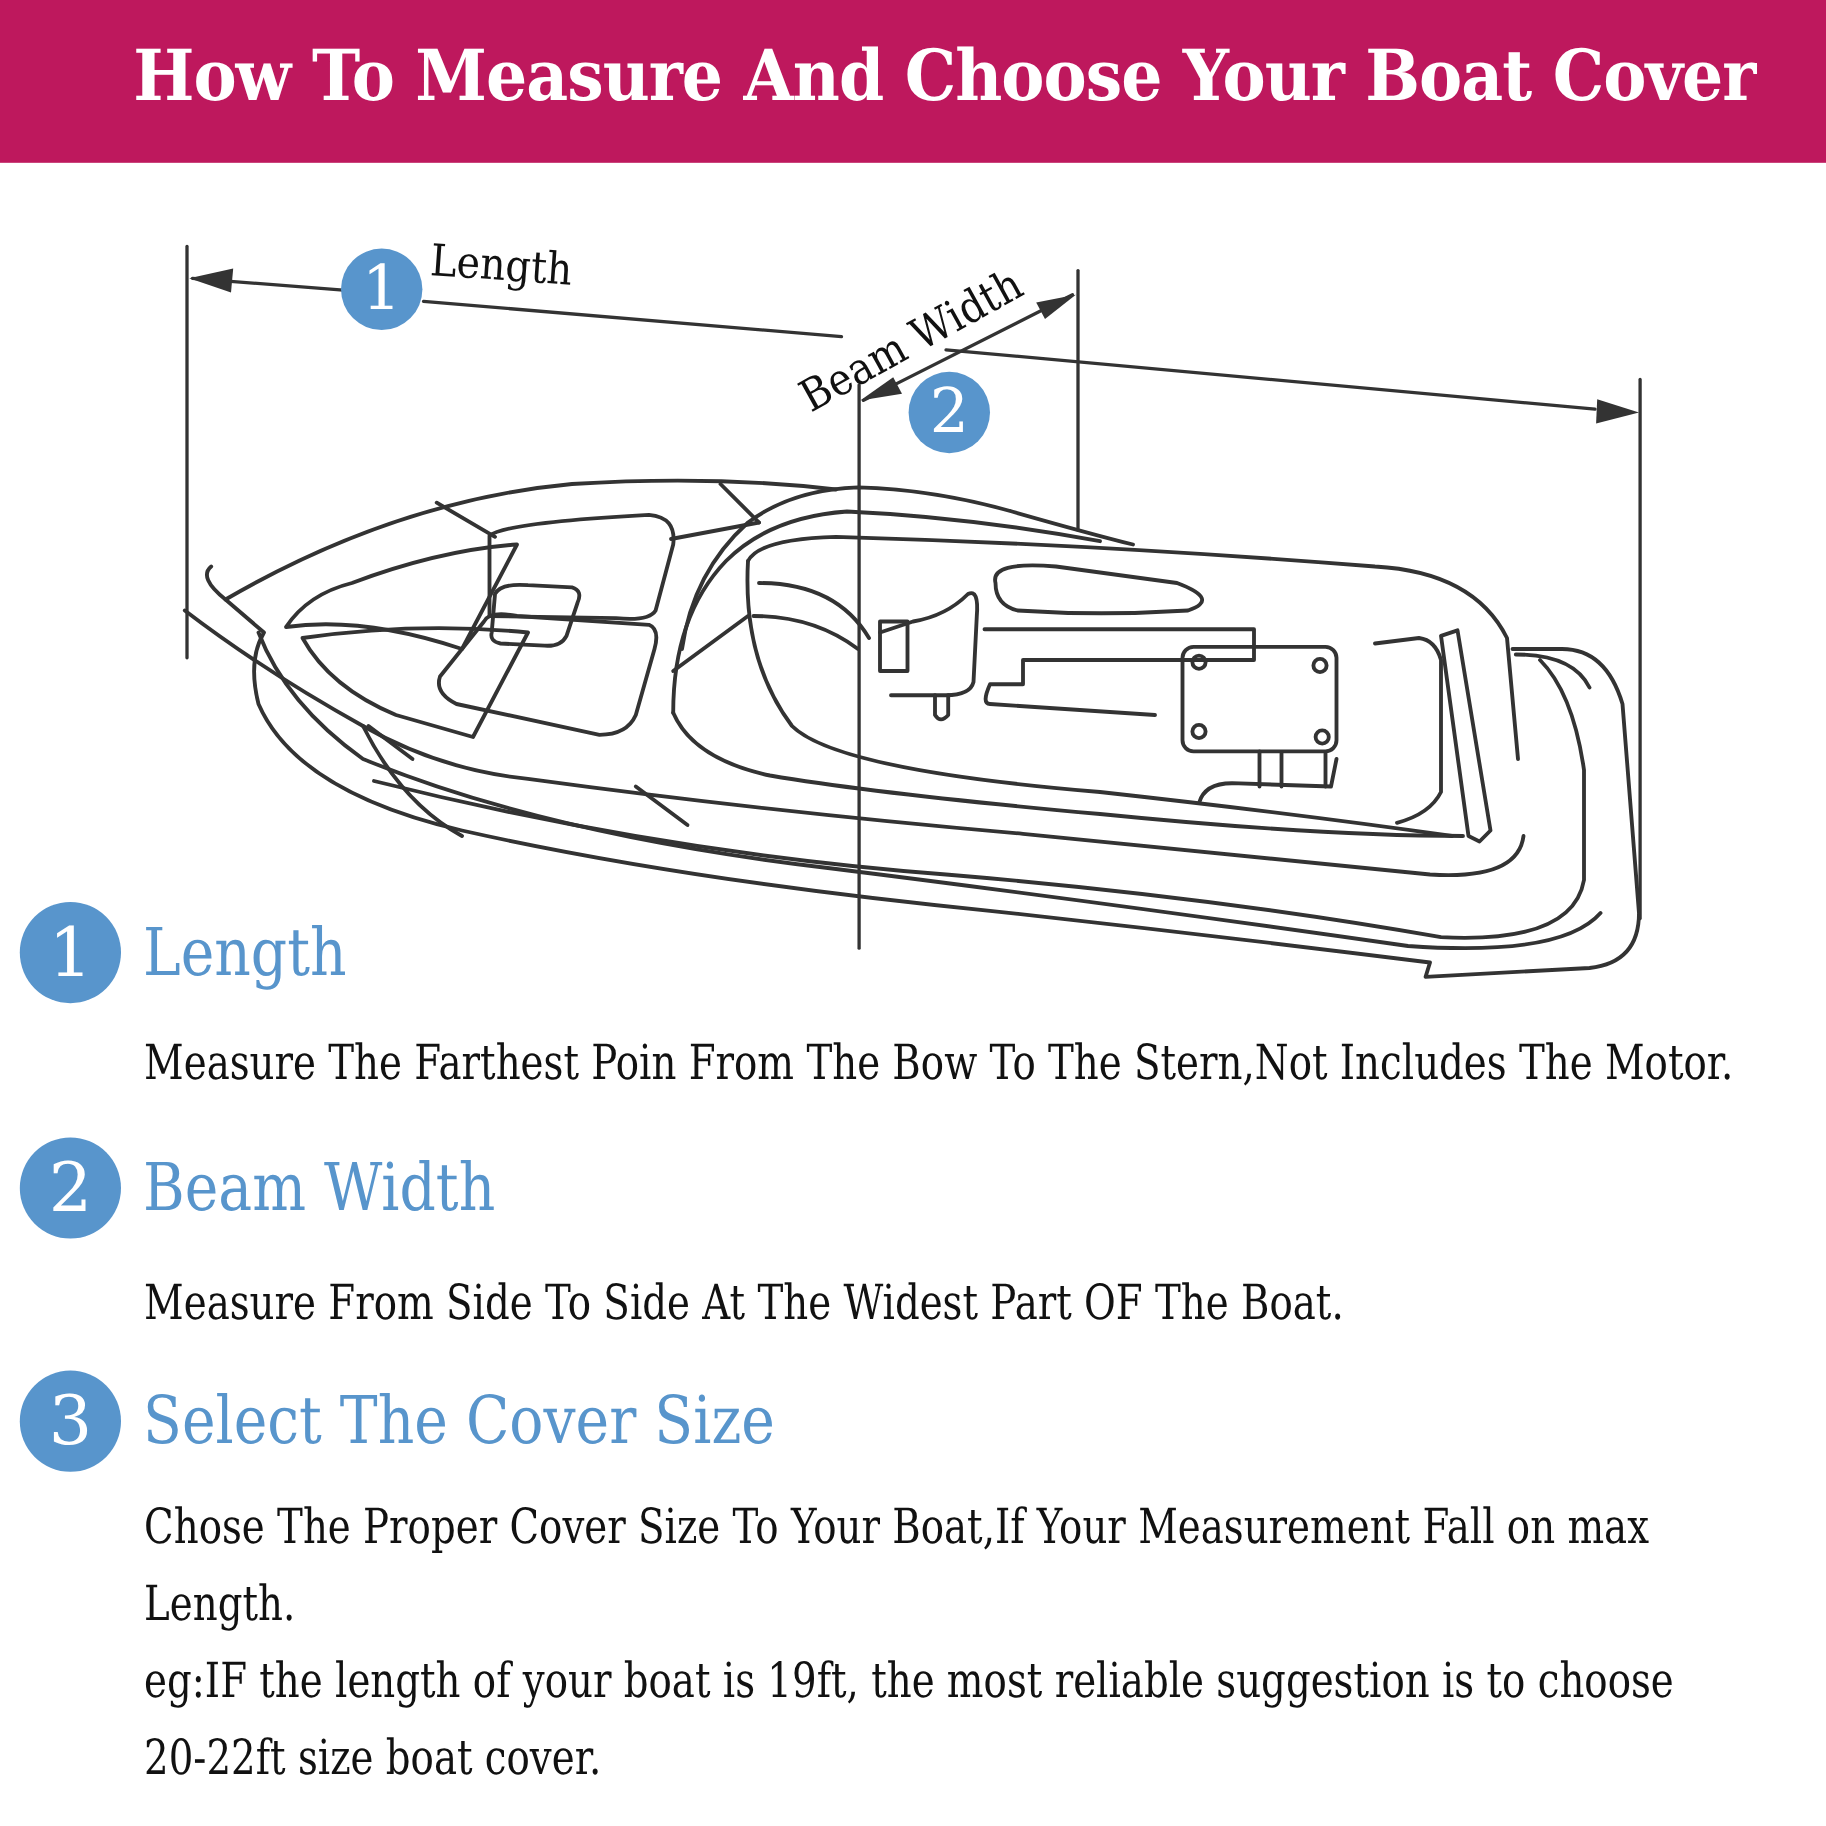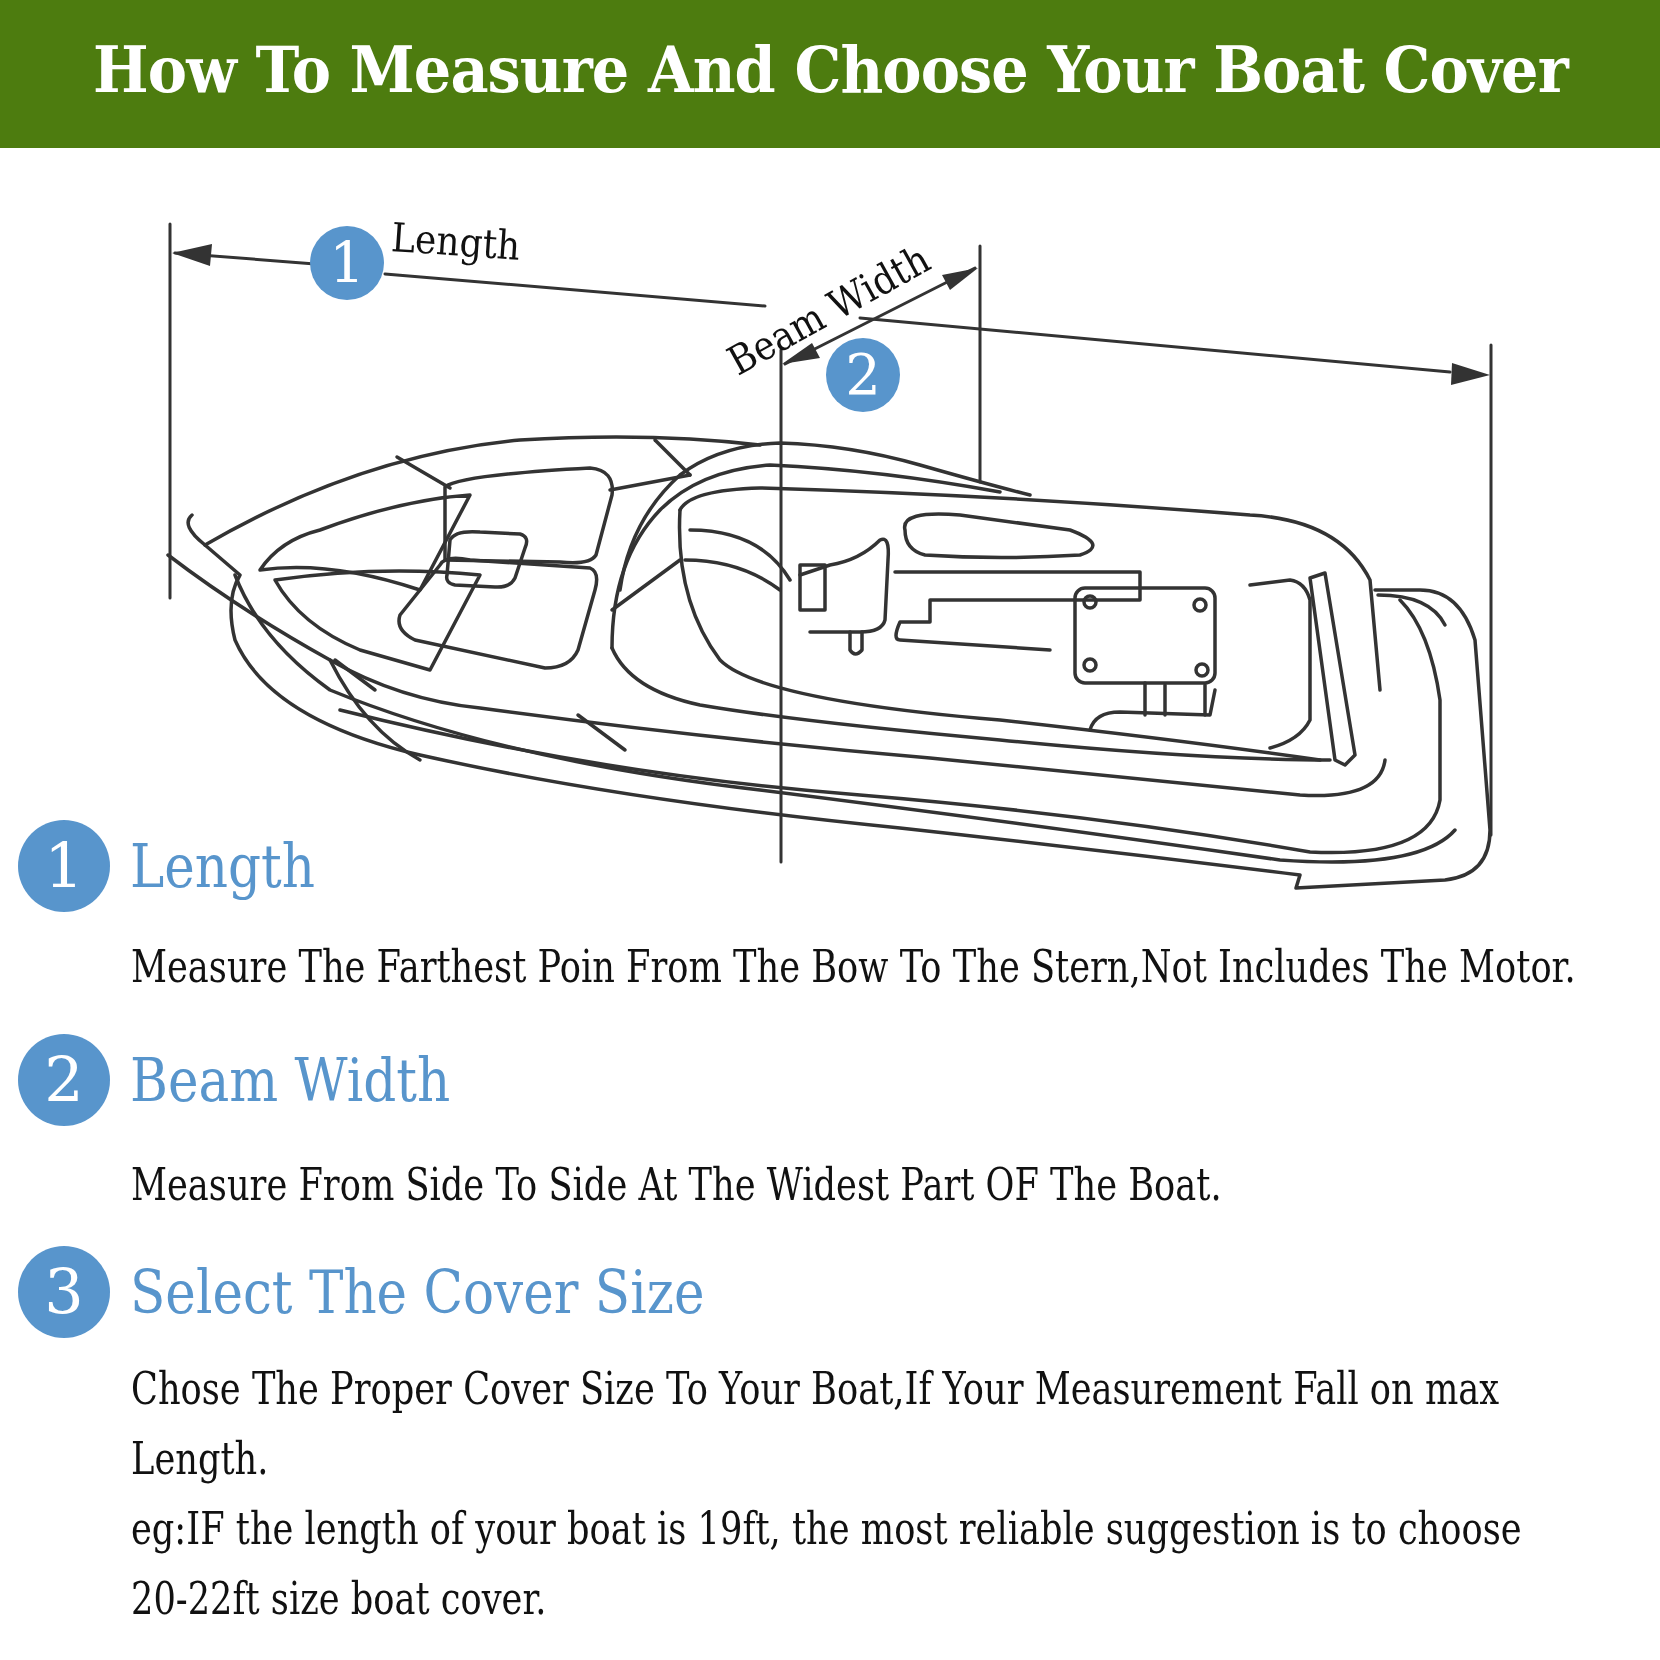--- a/index.html
+++ b/index.html
@@ -1,19 +1,19 @@
 <!DOCTYPE html>
 <html><head>
 <meta charset="utf-8">
 <style>
   html, body { margin: 0; padding: 0; background: #ffffff; }
   body { width: 1660px; height: 1660px; position: relative; overflow: hidden;
          font-family: "DejaVu Serif", "Liberation Serif", serif; }
   .header { position: absolute; left: 0; top: 0; width: 1660px; height: 148px;
-            background: #4d7c0f; display: flex; align-items: center; justify-content: center; }
+            background: #be185d; display: flex; align-items: center; justify-content: flex-end; }
   .header-title { color: #ffffff; font-family: "DejaVu Serif", serif; font-weight: bold;
                   font-size: 64px; letter-spacing: -1px; transform: scaleX(0.92);
                   white-space: nowrap; margin-top: -10px; }
   .diagram { position: absolute; left: 0; top: 148px; width: 1660px; height: 760px; }
   .diagram svg { position: absolute; left: 0; top: 0; }
   .dim-label { position: absolute; font-family: "DejaVu Serif", serif; color: #111; white-space: nowrap; }
   .dim-length { left: 393px; top: 66px; font-size: 40px; transform: rotate(4deg) scaleX(0.9); transform-origin: left top; }
   .dim-beam { left: 742px; top: 190px; font-size: 40px; transform: rotate(-29deg) scaleX(0.9); transform-origin: left bottom; }
   .diag-badge { position: absolute; width: 74px; height: 74px; border-radius: 50%;
                 background: #5895cc; color: #fff; font-family: "DejaVu Serif", serif;

